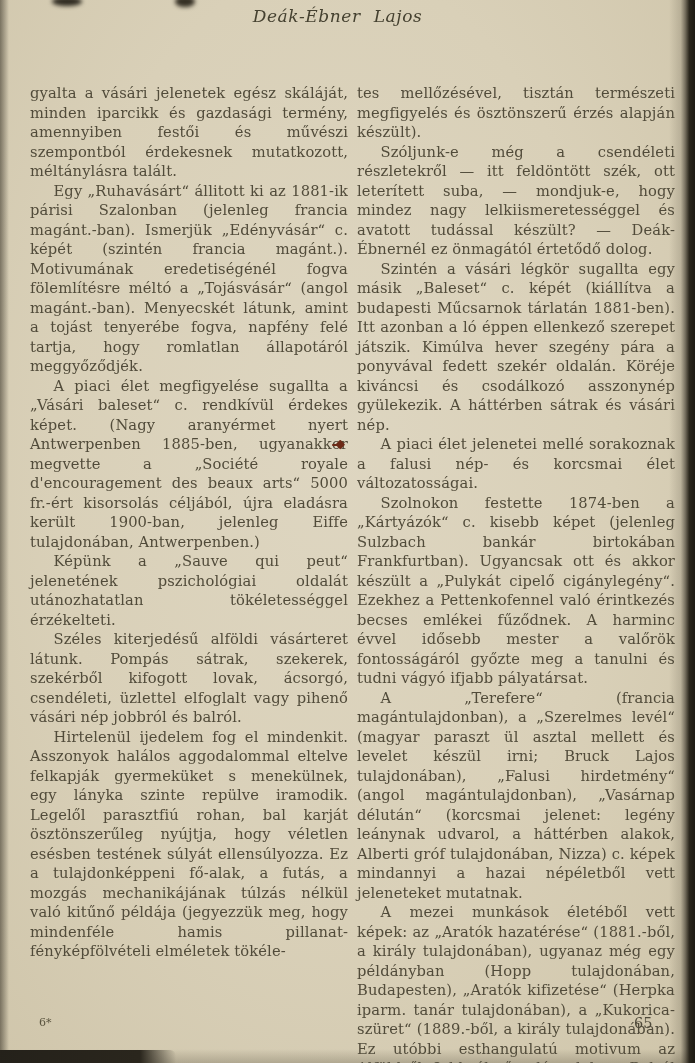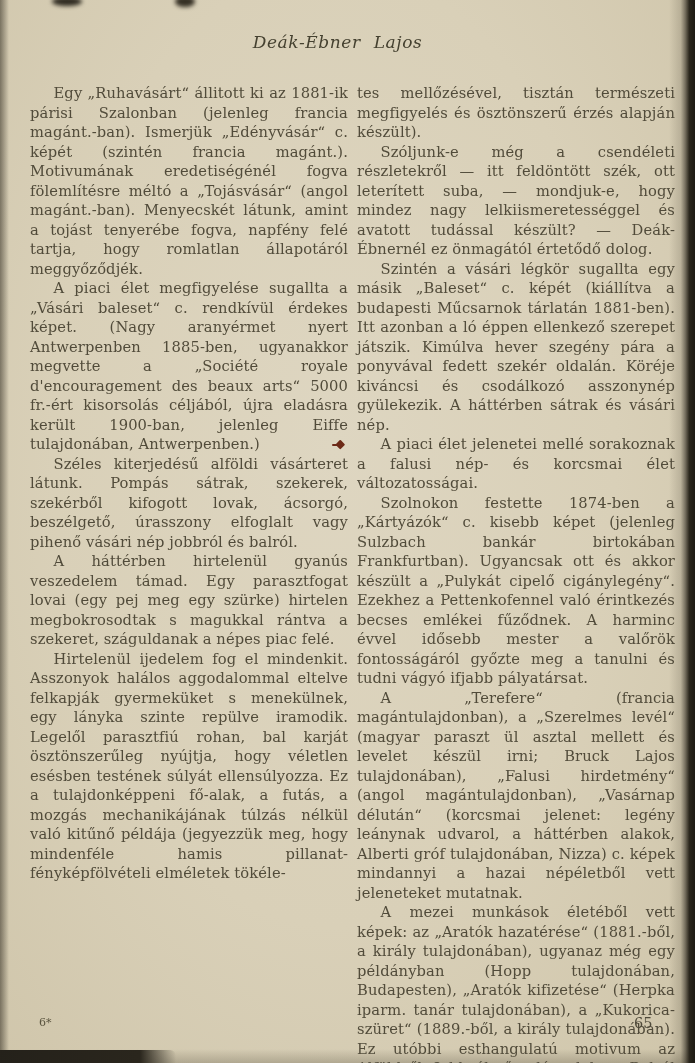--- a/index.html
+++ b/index.html
@@ -6,21 +6,21 @@
   .page{
     position:relative;
     width:695px;height:1063px;
     overflow:hidden;
     background:
       radial-gradient(ellipse at 48% 42%, #ded6c1 0%, #d9d0b8 55%, #cfc5aa 100%);
     font-family:"DejaVu Serif","Liberation Serif",serif;
     color:#4f4a3a;
   }
   .running-head{
-    position:absolute;top:32px;left:0;width:675px;
+    position:absolute;top:6px;left:0;width:675px;
     text-align:center;
     font-style:italic;
     font-size:17px;
     letter-spacing:0.6px;
     word-spacing:7px;
     color:#454130;
   }
   .col{
     position:absolute;top:83px;
     width:318px;
@@ -89,24 +89,25 @@
   }
 </style>
 </head>
 <body>
 
 <div class="page">
 
   <div class="running-head">Deák-Ébner Lajos</div>
 
   <div class="col col-left">
+      <p class="noindent">gyalta a vásári jelenetek egész skáláját, minden iparcikk és gazdasági termény, amennyiben festői és művészi szempontból érdekesnek mutatkozott, méltánylásra talált.</p>
       <p class="">Egy „Ruhavásárt“ állitott ki az 1881-ik párisi Szalonban (jelenleg francia magánt.-ban). Ismerjük „Edényvásár“ c. képét (szintén francia magánt.). Motivumának eredetiségénél fogva fölemlítésre méltó a „Tojásvásár“ (angol magánt.-ban). Menyecskét látunk, amint a tojást tenyerébe fogva, napfény felé tartja, hogy romlatlan állapotáról meggyőződjék.</p>
       <p class="">A piaci élet megfigyelése sugallta a „Vásári baleset“ c. rendkívül érdekes képet. (Nagy aranyérmet nyert Antwerpenben 1885-ben, ugyanakkor megvette a „Société royale d'encouragement des beaux arts“ 5000 fr.-ért kisorsolás céljából, újra eladásra került 1900-ban, jelenleg Eiffe tulajdonában, Antwerpenben.)</p>
-      <p class="">Széles kiterjedésű alföldi vásárteret látunk. Pompás sátrak, szekerek, szekérből kifogott lovak, ácsorgó, beszélgető, úrasszony elfoglalt vagy pihenő vásári nép jobbról és balról.</p>
-      <p class="">A háttérben hirtelenül gyanús veszedelem támad. Egy parasztfogat lovai (egy pej meg egy szürke) hirtelen megbokrosodtak s magukkal rántva a szekeret, száguldanak a népes piac felé.</p>
+      <p class="">Képünk a „Sauve qui peut“ jelenetének pszichológiai oldalát utánozhatatlan tökéletességgel érzékelteti.</p>
+      <p class="">Széles kiterjedésű alföldi vásárteret látunk. Pompás sátrak, szekerek, szekérből kifogott lovak, ácsorgó, csendéleti, üzlettel elfoglalt vagy pihenő vásári nép jobbról és balról.</p>
       <p class="">Hirtelenül ijedelem fog el mindenkit. Asszonyok halálos aggodalommal eltelve felkapják gyermeküket s menekülnek, egy lányka szinte repülve iramodik. Legelől parasztfiú rohan, bal karját ösztönszerűleg nyújtja, hogy véletlen esésben testének súlyát ellensúlyozza. Ez a tulajdonképpeni fő-alak, a futás, a mozgás mechanikájának túlzás nélkül való kitűnő példája (jegyezzük meg, hogy mindenféle hamis pillanat-fényképfölvételi elméletek tökéle-</p>
     </div>
 
   <div class="col col-right">
       <p class="noindent">tes mellőzésével, tisztán természeti megfigyelés és ösztönszerű érzés alapján készült).</p>
       <p class="">Szóljunk-e még a csendéleti részletekről — itt feldöntött szék, ott leterített suba, — mondjuk-e, hogy mindez nagy lelkiismeretességgel és avatott tudással készült? — Deák-Ébnernél ez önmagától értetődő dolog.</p>
       <p class="">Szintén a vásári légkör sugallta egy másik „Baleset“ c. képét (kiállítva a budapesti Műcsarnok tárlatán 1881-ben). Itt azonban a ló éppen ellenkező szerepet játszik. Kimúlva hever szegény pára a ponyvával fedett szekér oldalán. Köréje kiváncsi és csodálkozó asszonynép gyülekezik. A háttérben sátrak és vásári nép.</p>
       <p class="">A piaci élet jelenetei mellé sorakoznak a falusi nép- és korcsmai élet változatosságai.</p>
       <p class="">Szolnokon festette 1874-ben a „Kártyázók“ c. kisebb képet (jelenleg Sulzbach bankár birtokában Frankfurtban). Ugyancsak ott és akkor készült a „Pulykát cipelő cigánylegény“. Ezekhez a Pettenkofennel való érintkezés becses emlékei fűződnek. A harminc évvel idősebb mester a valőrök fontosságáról győzte meg a tanulni és tudni vágyó ifjabb pályatársat.</p>
       <p class="">A „Terefere“ (francia magántulajdonban), a „Szerelmes levél“ (magyar paraszt ül asztal mellett és levelet készül irni; Bruck Lajos tulajdonában), „Falusi hirdetmény“ (angol magántulajdonban), „Vasárnap délután“ (korcsmai jelenet: legény leánynak udvarol, a háttérben alakok, Alberti gróf tulajdonában, Nizza) c. képek mindannyi a hazai népéletből vett jeleneteket mutatnak.</p>

